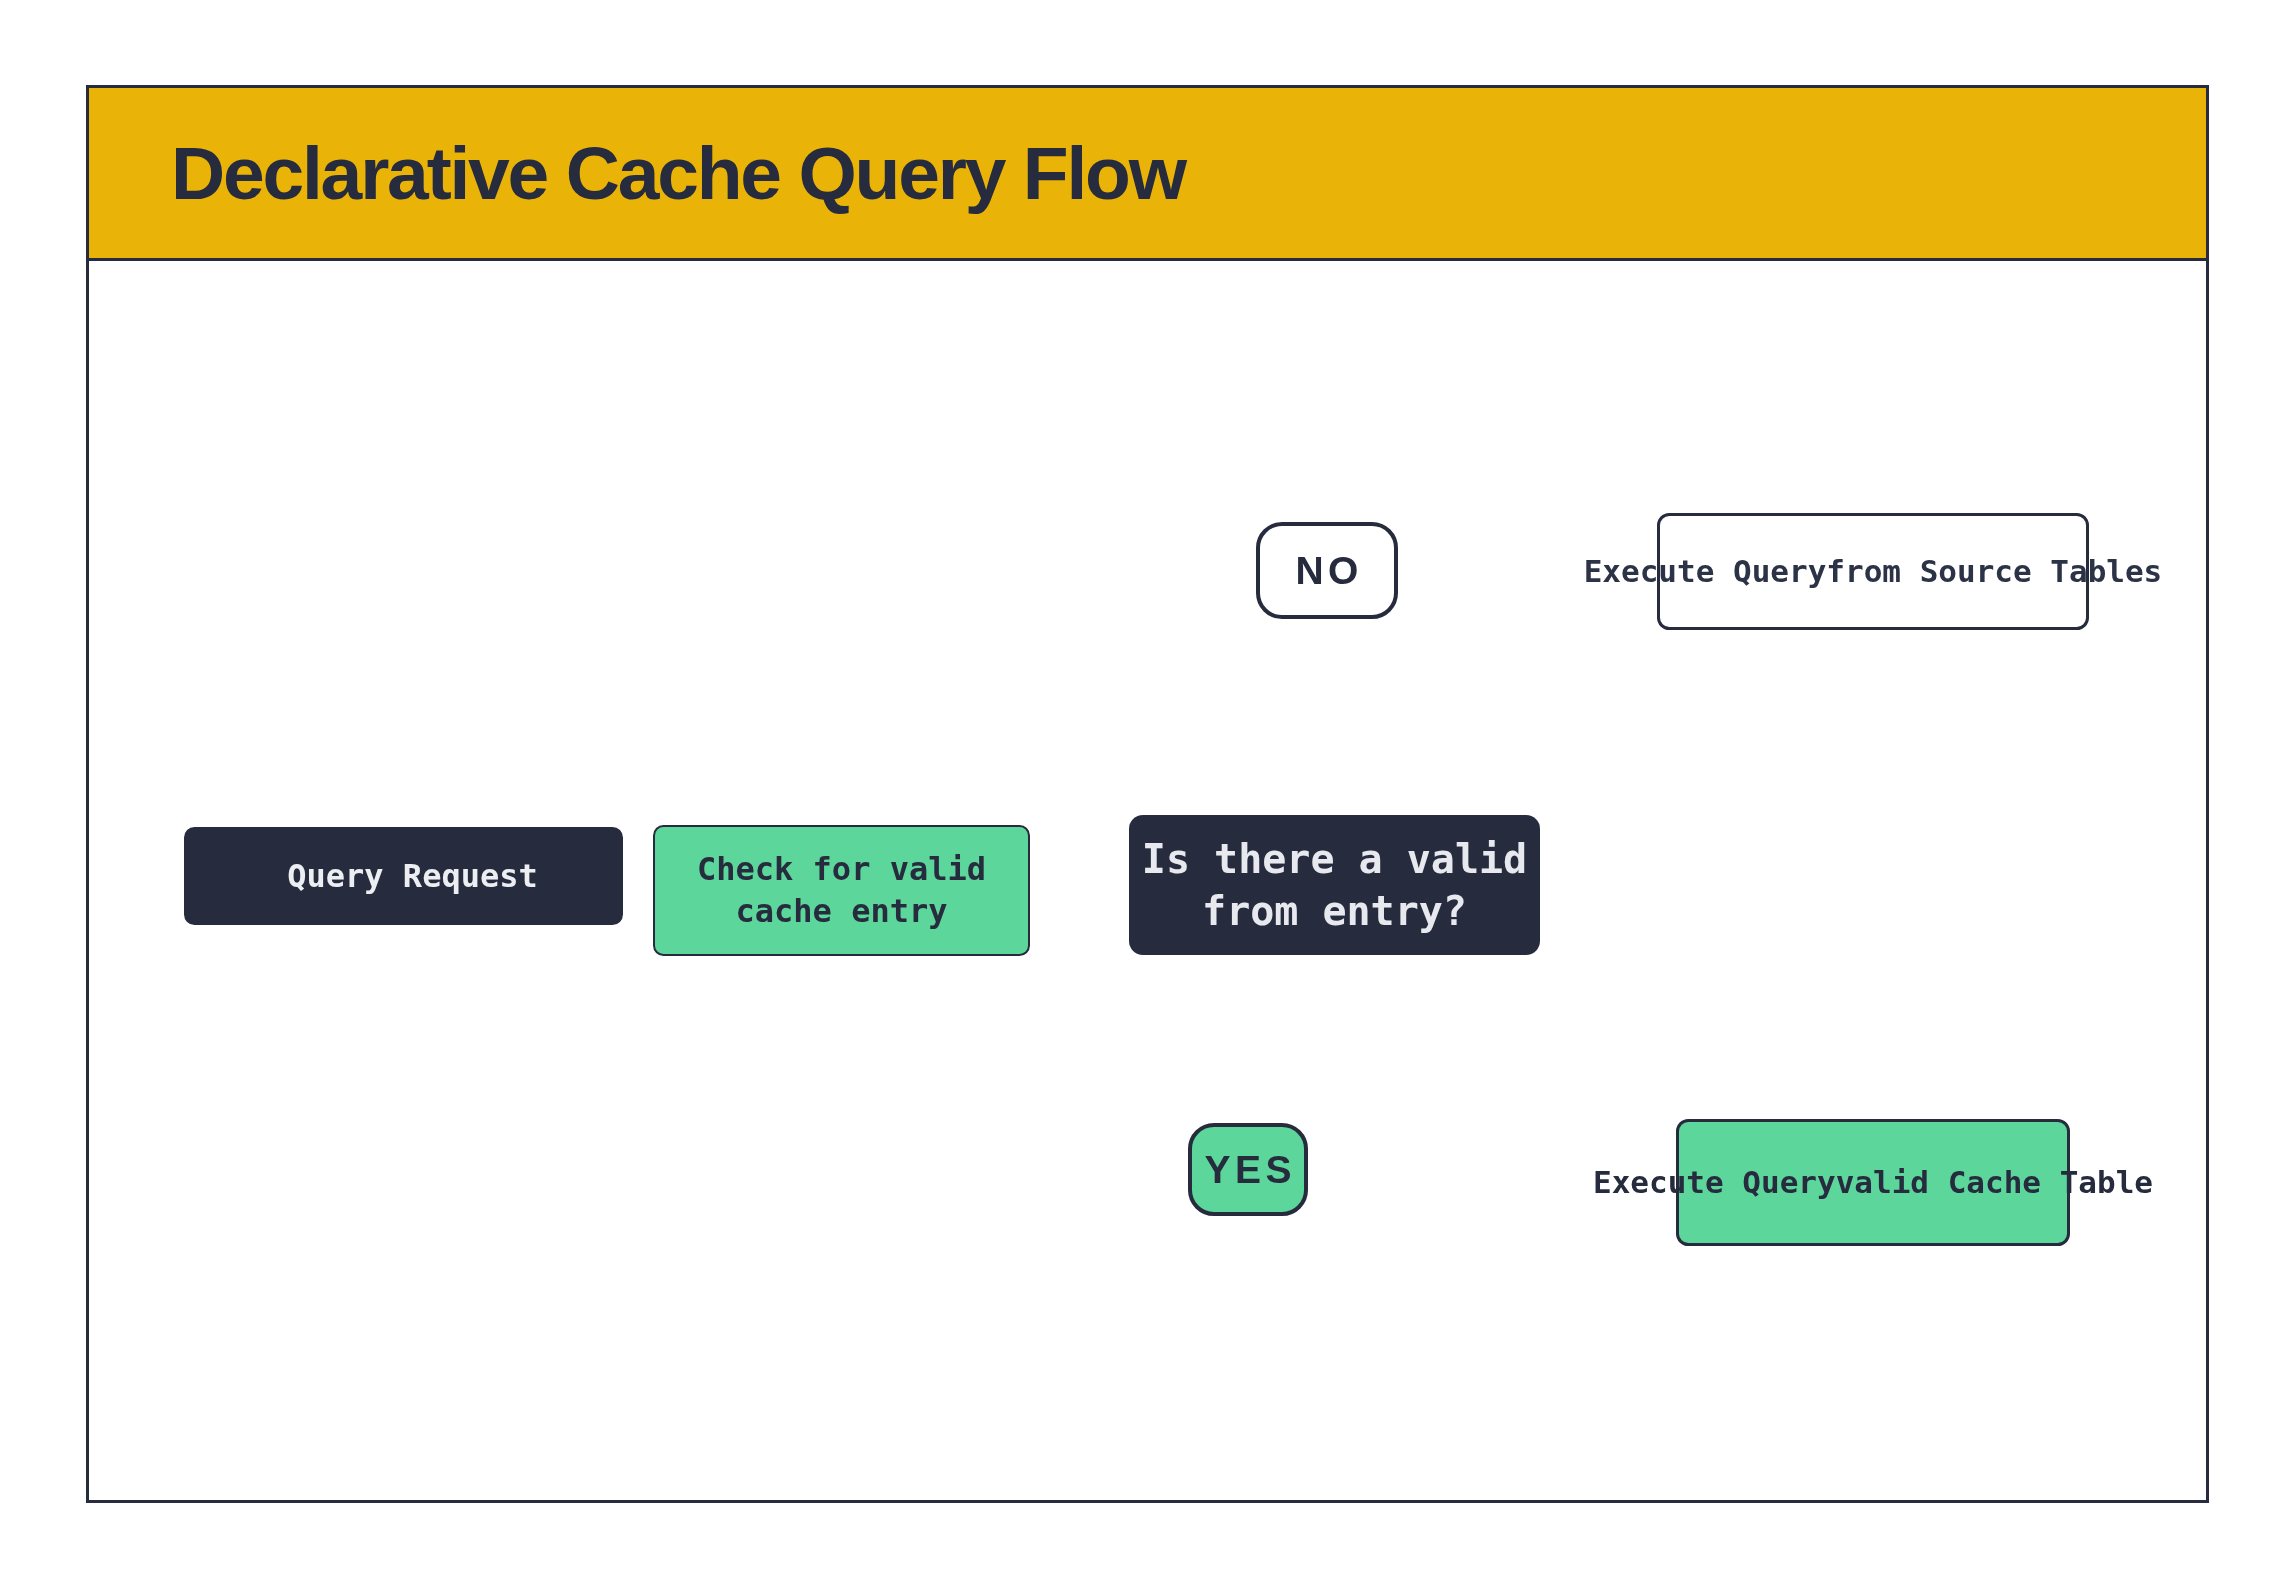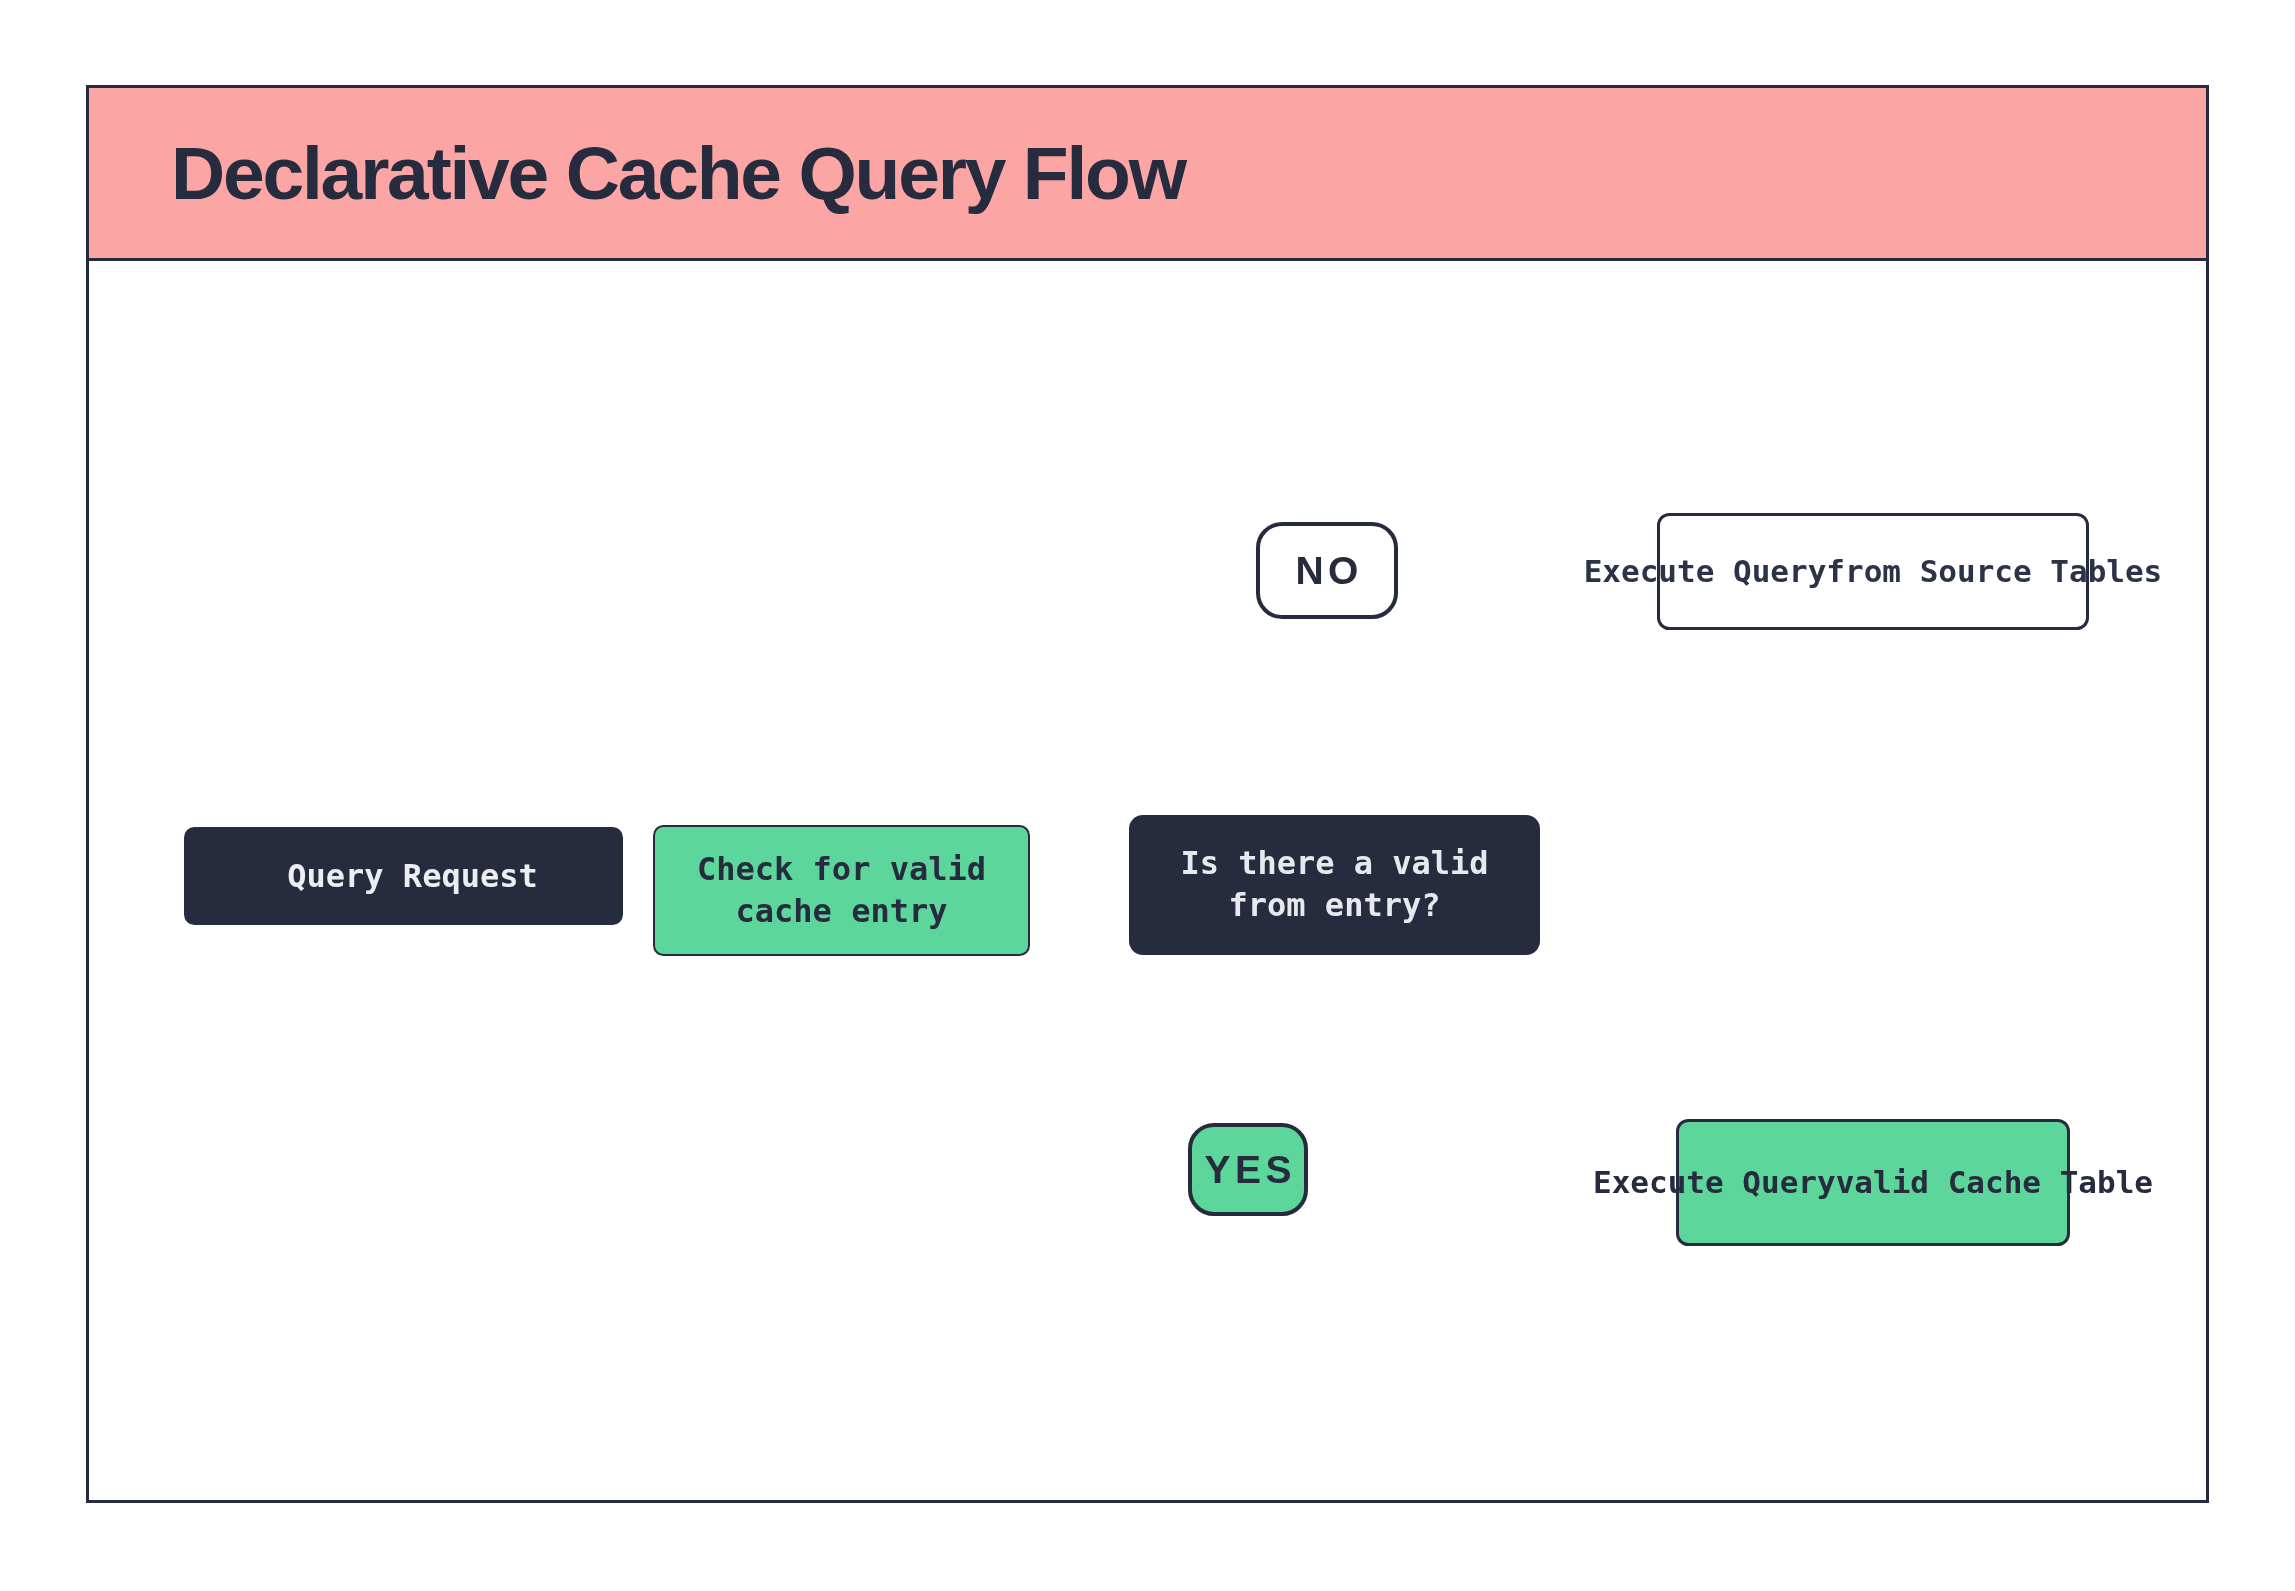--- a/index.html
+++ b/index.html
@@ -28,21 +28,21 @@
   .header {
     position: absolute;
     left: 0;
     top: 0;
     right: 0;
     height: 170px;
     border-bottom: 3.5px solid #262c3e;
     display: flex;
     align-items: center;
     padding-left: 82px;
-    background: #fca5a5;
+    background: #eab308;
   }
   .title {
     font-size: 75px;
     font-weight: bold;
     letter-spacing: -2.2px;
     color: #262c3e;
     white-space: nowrap;
   }
   
   #diagram-svg {
@@ -72,21 +72,21 @@
     border-radius: 10.5px;
   }
   .node-green {
     background: #5cd69a;
     color: #262c3e;
     border: 2.6px solid #262c3e;
     border-radius: 10.5px;
   }
   .node-query   { left: 184px;  top: 827px;  width: 439px; height: 98px; font-size: 32px; padding-left: 18px; }
   .node-check   { left: 653px;  top: 817px;  width: 377px; height: 131px; font-size: 32px; line-height: 1.3; margin-top: 8px; }
-  .node-decision{ left: 1129px; top: 815px;  width: 411px; height: 140px; font-size: 32px; line-height: 1.3;
+  .node-decision{ left: 1129px; top: 815px;  width: 411px; height: 140px; font-size: 40px; line-height: 1.3;
                   background: #262c3e; color: #e7e9ee; border-radius: 14px; justify-content: center; }
   .branch {
     position: absolute;
     box-sizing: border-box;
     display: flex;
     align-items: center;
     justify-content: center;
     border: 4.4px solid #262c3e;
     border-radius: 26px;
     font-weight: bold;

